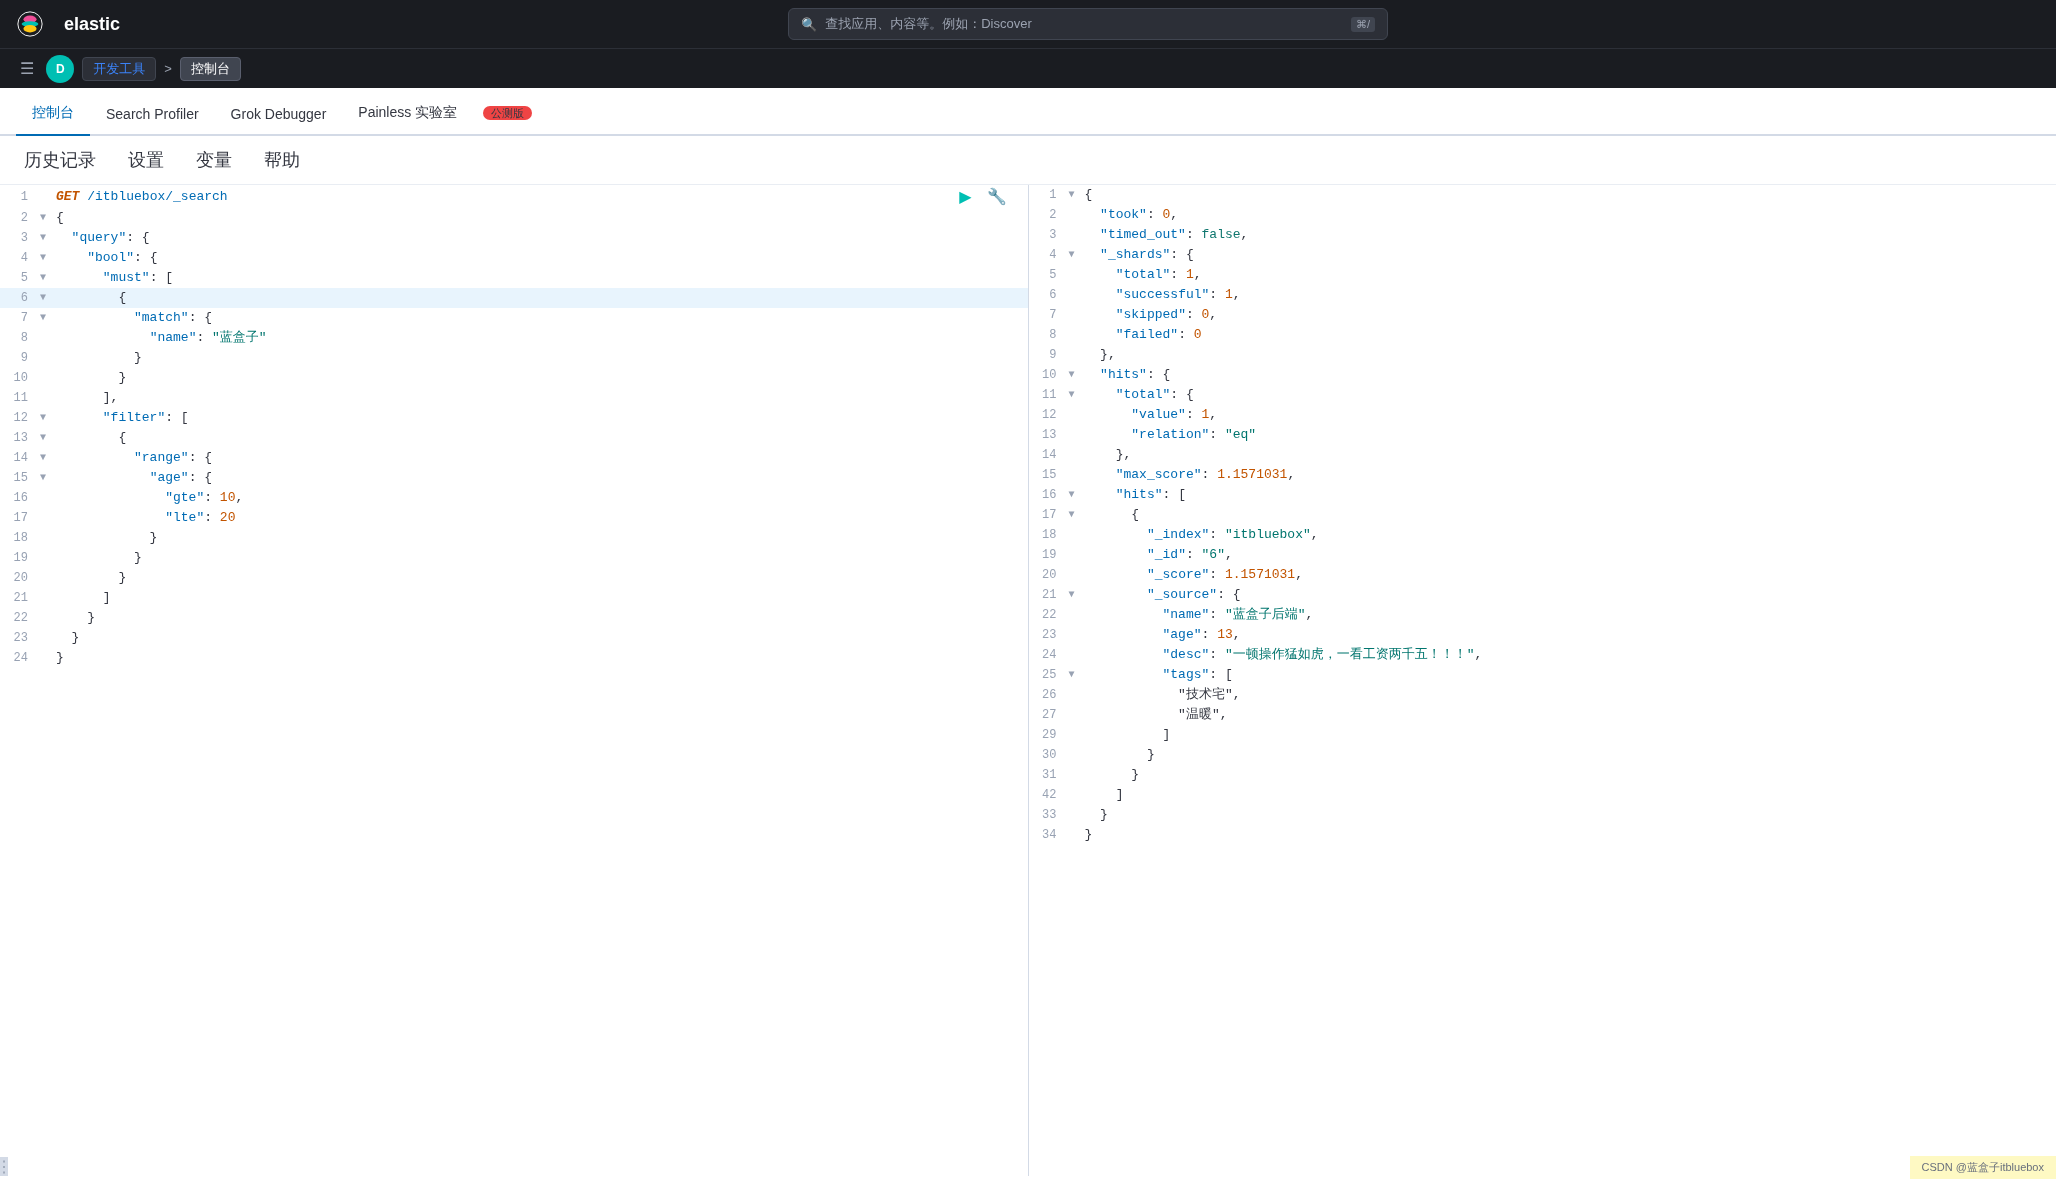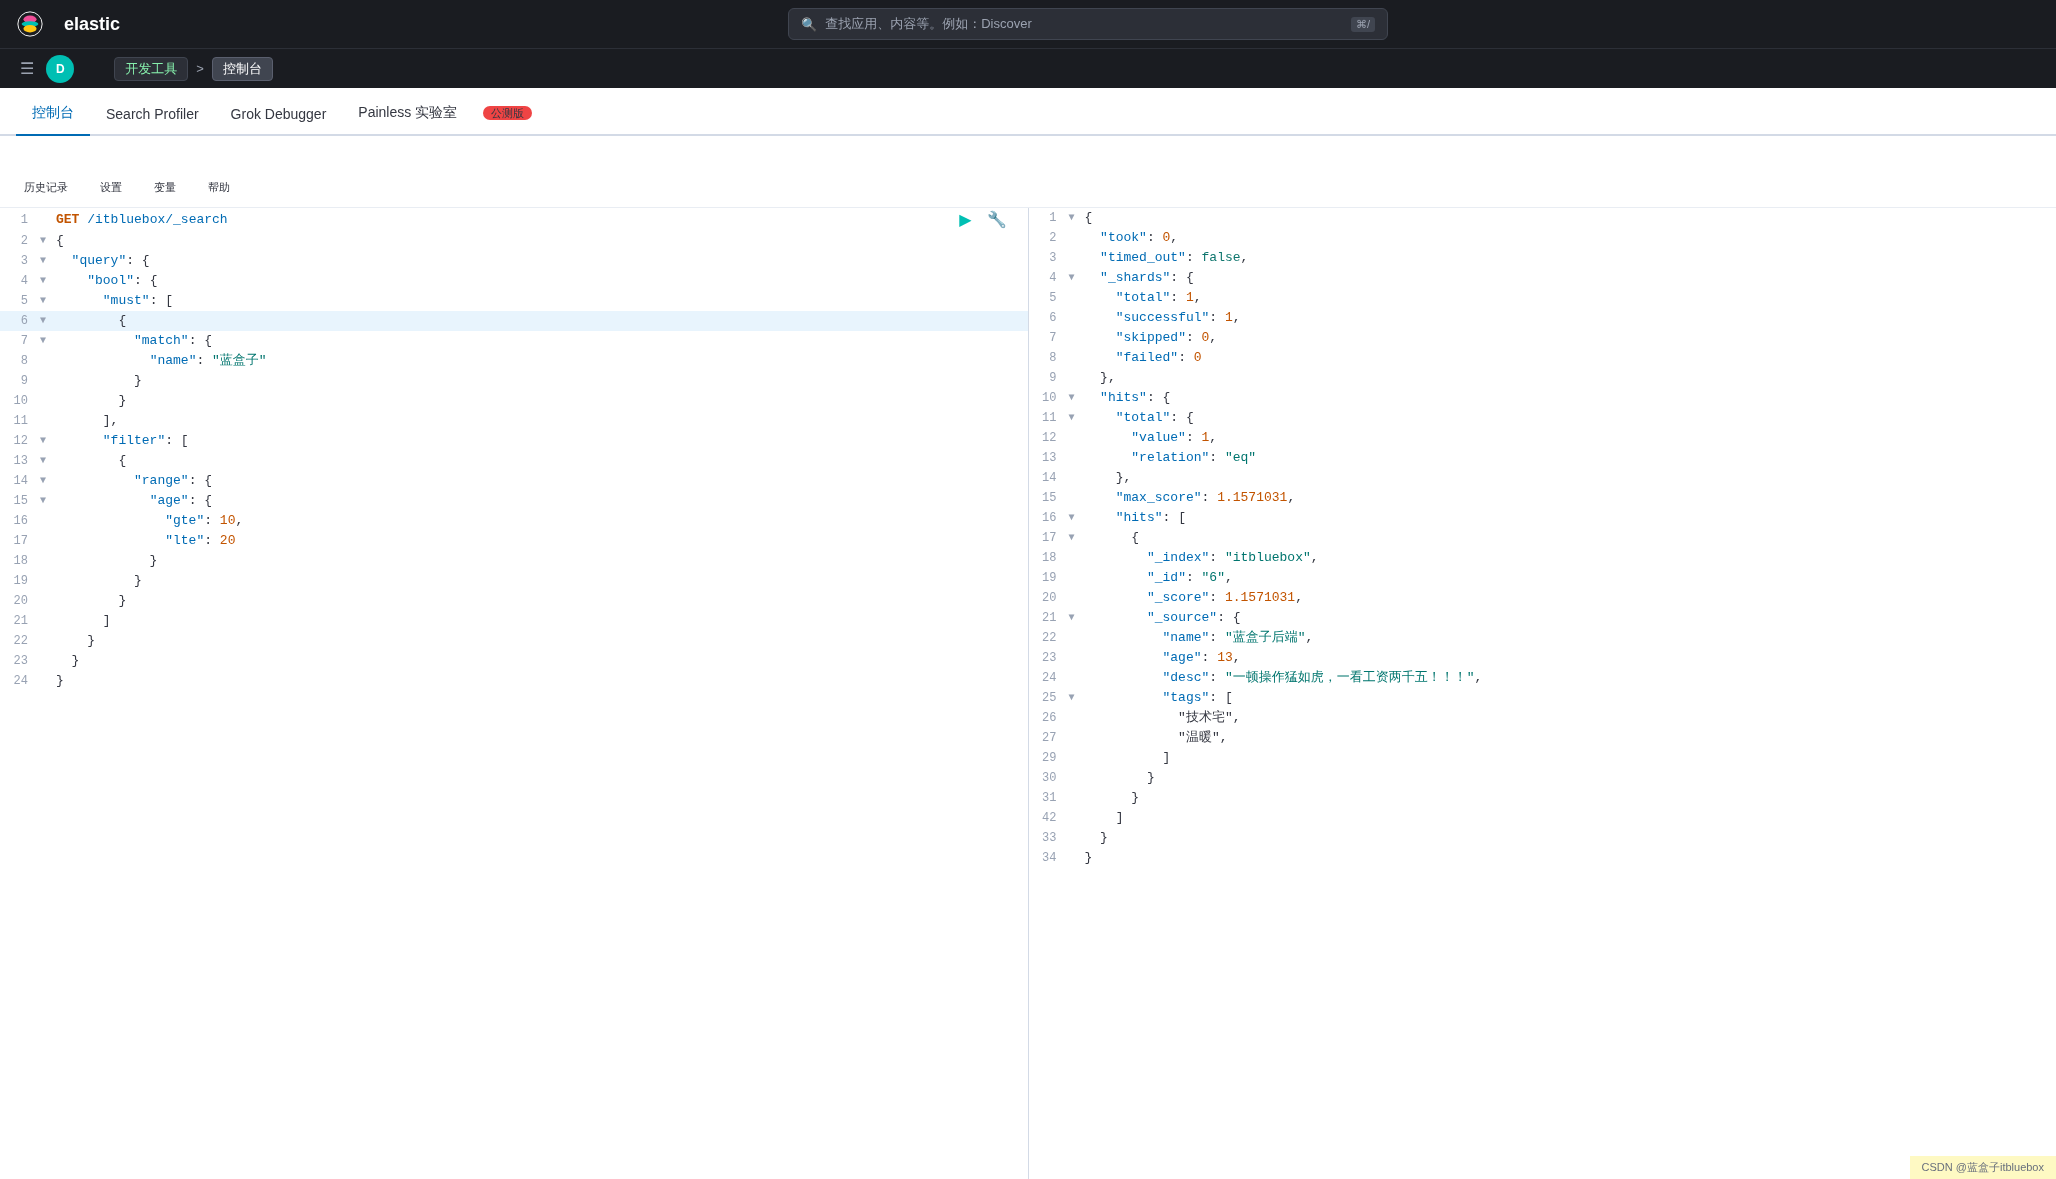--- a/index.html
+++ b/index.html
@@ -76,28 +76,27 @@
       color: #fff;
       display: flex;
       align-items: center;
       justify-content: center;
       font-size: 12px;
       font-weight: 700;
       cursor: pointer;
       border: none;
     }
     .breadcrumb-item {
-      color: #86efac;
+      color: #3b82f6;
       font-size: 13px;
       cursor: pointer;
       background: #2c2f37;
       border: 1px solid #404550;
       border-radius: 4px;
       padding: 2px 10px;
-      margin-left: 32px;
     }
     .breadcrumb-sep {
       color: #9ba2b0;
       font-size: 13px;
     }
     .breadcrumb-current {
       color: #fff;
       font-size: 13px;
       background: #404550;
       border: 1px solid #5a5f6e;
@@ -143,25 +142,24 @@
       display: flex;
       align-items: center;
       padding: 8px 16px;
       gap: 16px;
       border-bottom: 1px solid #e9edf3;
     }
     .sec-btn {
       background: none;
       border: none;
       cursor: pointer;
-      font-size: 11px;
+      font-size: 18px;
       color: #343741;
       padding: 4px 8px;
       border-radius: 4px;
-      margin-top: 32px;
     }
 
     
     .main-content {
       display: flex;
       height: calc(100vh - 188px);
       overflow: hidden;
     }
 
     
@@ -302,21 +300,21 @@
   <button class="sec-btn">帮助</button>
 </div>
 
 <div class="main-content">
 
   <div class="editor-panel">
     <div class="code-area" id="editor-lines">
     <div class="code-line" style="display: flex; align-items: center;">
           <span class="line-num">1</span>
           <span class="line-fold"> </span>
-          <span class="line-content"><span style="color:#c25400;font-weight:600;">GET</span> <span style="color:#006bb4;">/itbluebox/_search</span></span>
+          <span class="line-content"><span style="color:#c25400;font-weight:600;font-style:italic;">GET</span> <span style="color:#006bb4;">/itbluebox/_search</span></span>
           <span style="margin-left: auto; display: flex; gap: 8px; padding-right: 16px;">
             <button class="editor-icon-btn" style="color: rgb(0, 191, 179);">▶</button>
             <button class="editor-icon-btn">🔧</button>
           </span>
         </div>
         <div class="code-line">
           <span class="line-num">2</span>
           <span class="line-fold">▼</span>
           <span class="line-content">{</span>
         </div>

